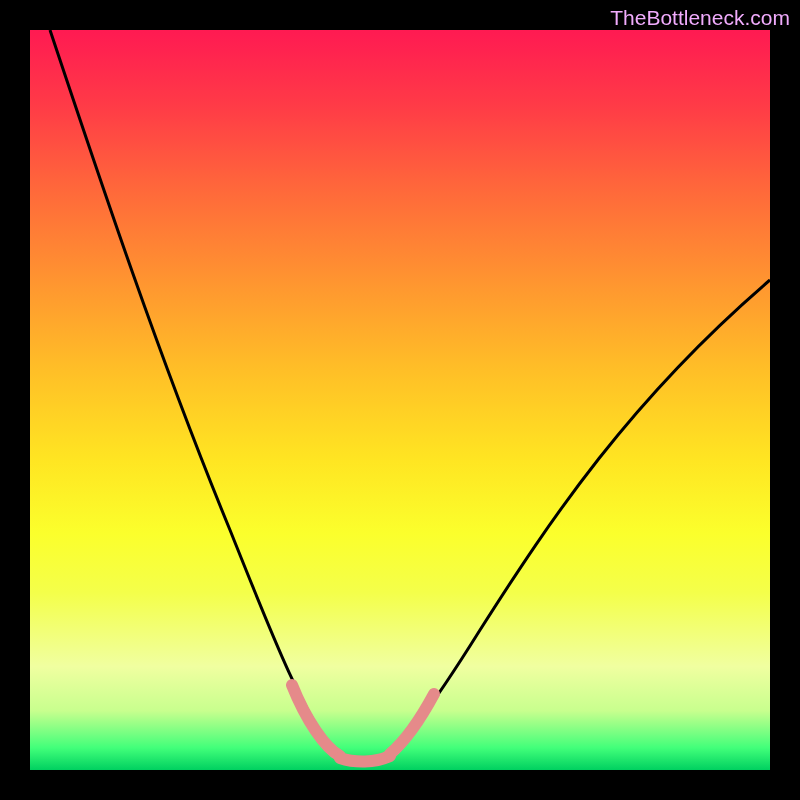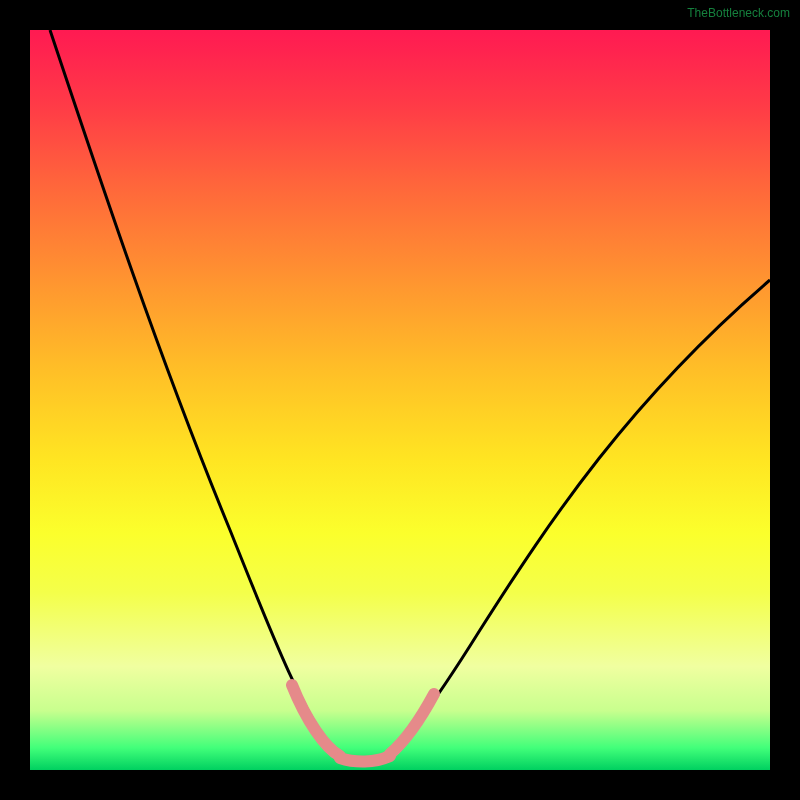--- a/index.html
+++ b/index.html
@@ -14,22 +14,22 @@
   .container {
     position: relative;
     width: 800px;
     height: 800px;
     background: #000;
   }
   .watermark {
     position: absolute;
     top: 6px;
     right: 10px;
-    color: #15803d;
-    font-size: 12px;
+    color: #f0abfc;
+    font-size: 21px;
     font-weight: 500;
     z-index: 10;
   }
   .plot-area {
     position: absolute;
     left: 30px;
     top: 30px;
     width: 740px;
     height: 740px;
     background: linear-gradient(to bottom,

